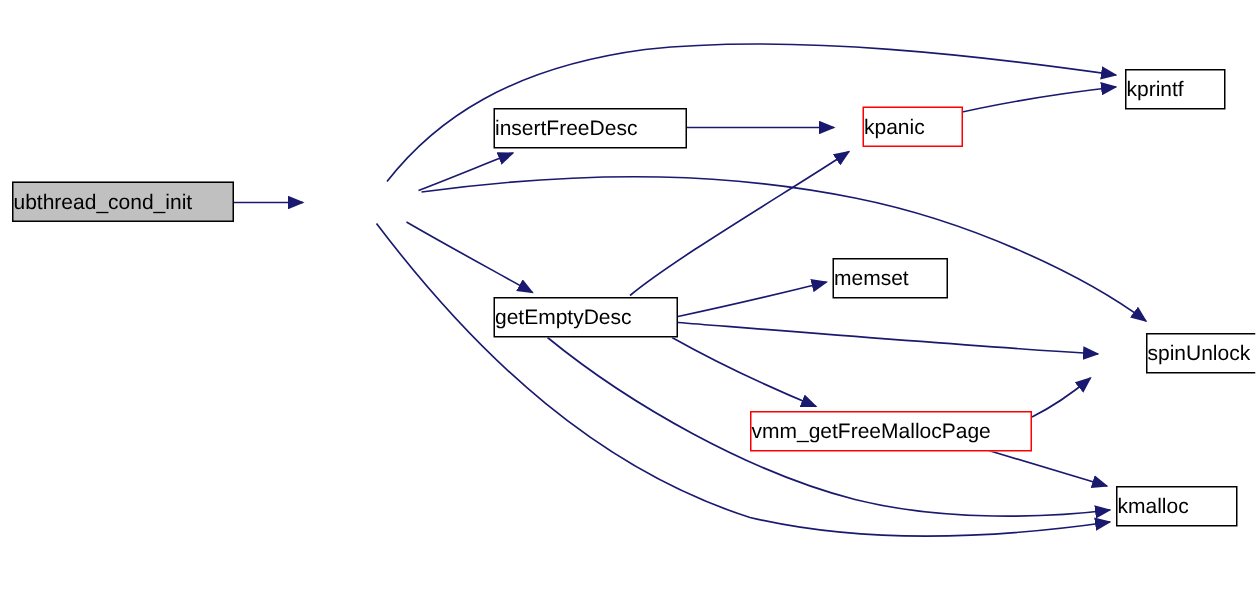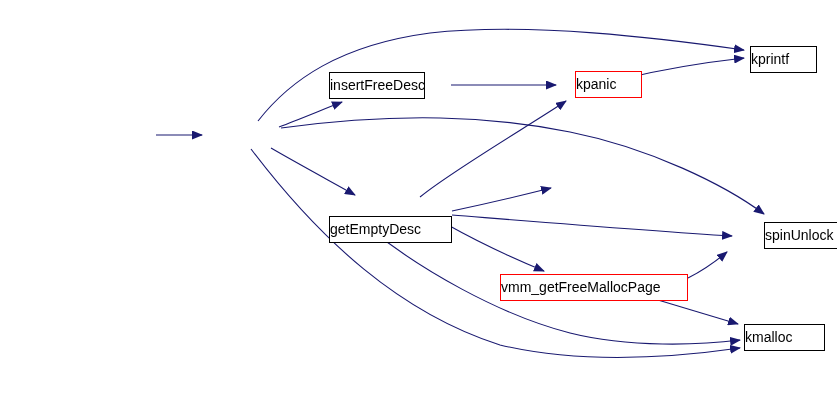--- a/index.html
+++ b/index.html
@@ -40,30 +40,32 @@
       <path d="M420,197 C450,172 530,125 566,101" marker-end="url(#arrow)"></path>
       <path d="M452,211 C485,204 515,197 551,188" marker-end="url(#arrow)"></path>
       <path d="M452,215 C540,222 650,231 732,236" marker-end="url(#arrow)"></path>
       <path d="M448,225 C480,243 515,259 544,271" marker-end="url(#arrow)"></path>
       <path d="M365,225 C420,270 500,315 570,333 C630,348 700,345 740,340" marker-end="url(#arrow)"></path>
       <path d="M688,278 C700,272 715,262 727,252" marker-end="url(#arrow)"></path>
       <path d="M658,300 C685,308 712,316 738,324" marker-end="url(#arrow)"></path>
     </g>
   </svg>
 
+  <div class="node root" style="left:8px;top:121px;width:148px">ubthread_cond_init</div>
 
 
-  <div class="node" style="left:329px;top:72px;width:96px">insertFreeDesc</div>
+  <div class="node" style="left:329px;top:72px;width:129px">insertFreeDesc</div>
 
   <div class="node red" style="left:575px;top:71px;width:67px">kpanic</div>
 
   <div class="node" style="left:750px;top:46px;width:67px">kprintf</div>
 
-  <div class="node" style="left:329px;top:216px;width:123px">getEmptyDesc</div>
+  <div class="node" style="left:329px;top:198px;width:123px">getEmptyDesc</div>
 
+  <div class="node" style="left:555px;top:172px;width:77px">memset</div>
 
   <div class="node" style="left:764px;top:222px;width:81px">spinUnlock</div>
 
   <div class="node red" style="left:500px;top:274px;width:188px">vmm_getFreeMallocPage</div>
 
   <div class="node" style="left:744px;top:324px;width:81px">kmalloc</div>
 
 </div>
 
 </body></html>

